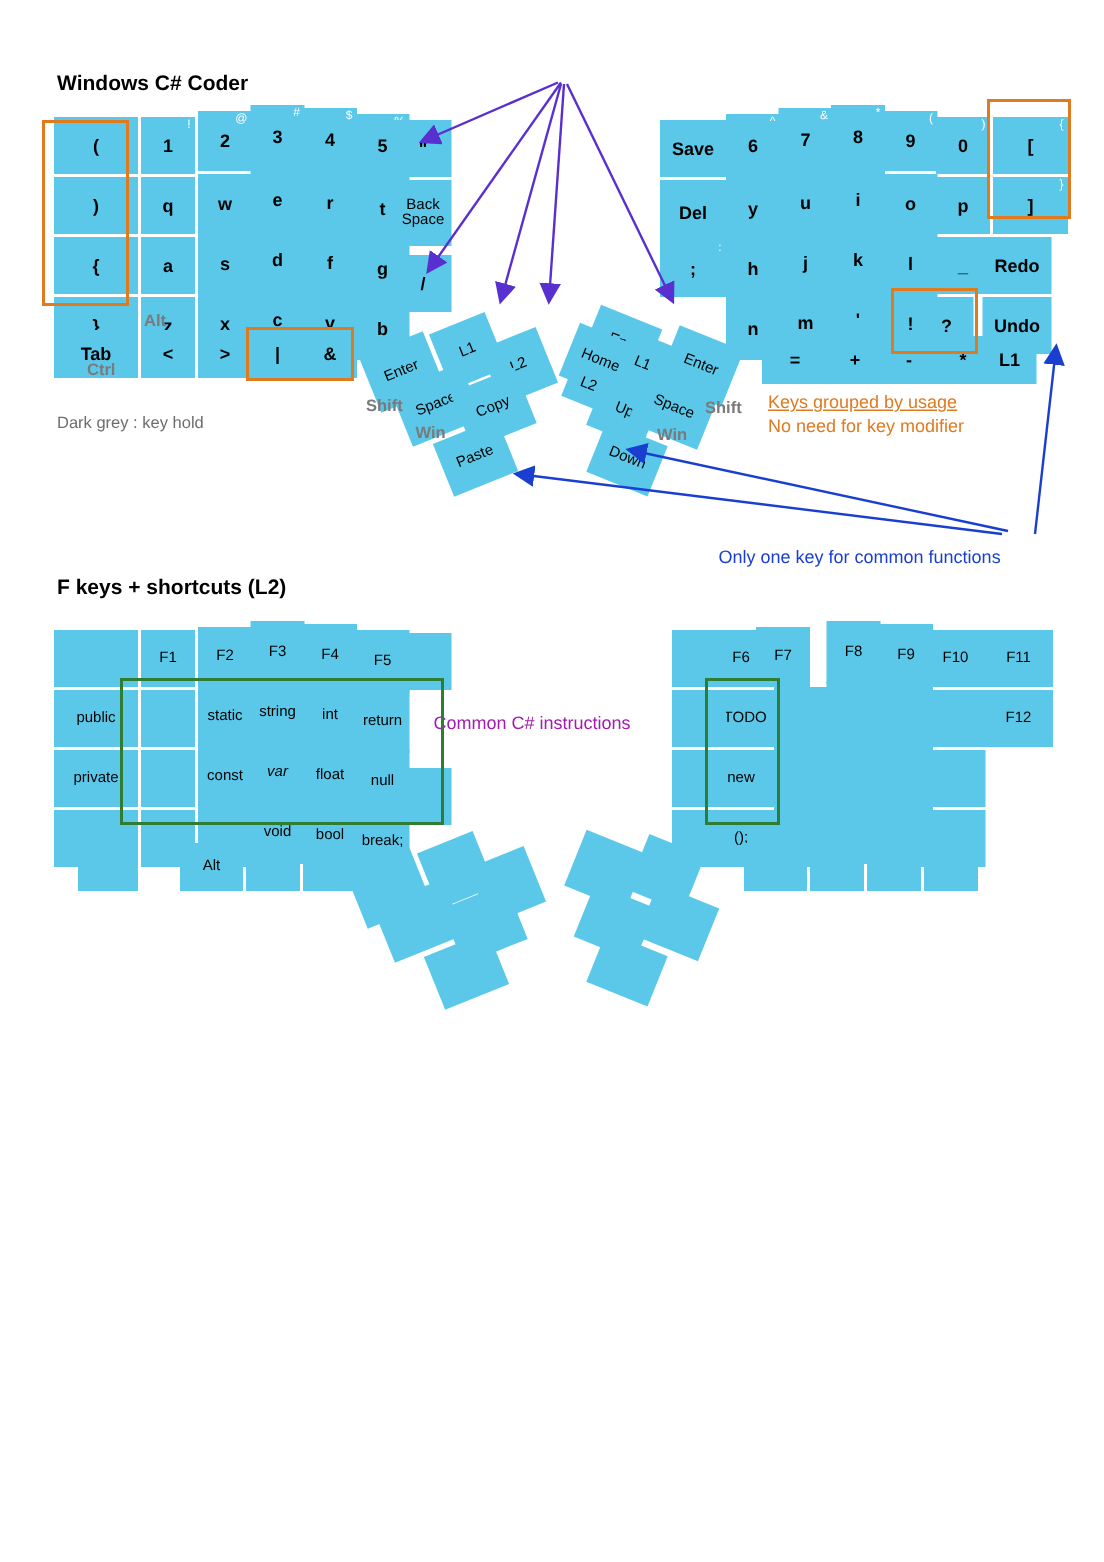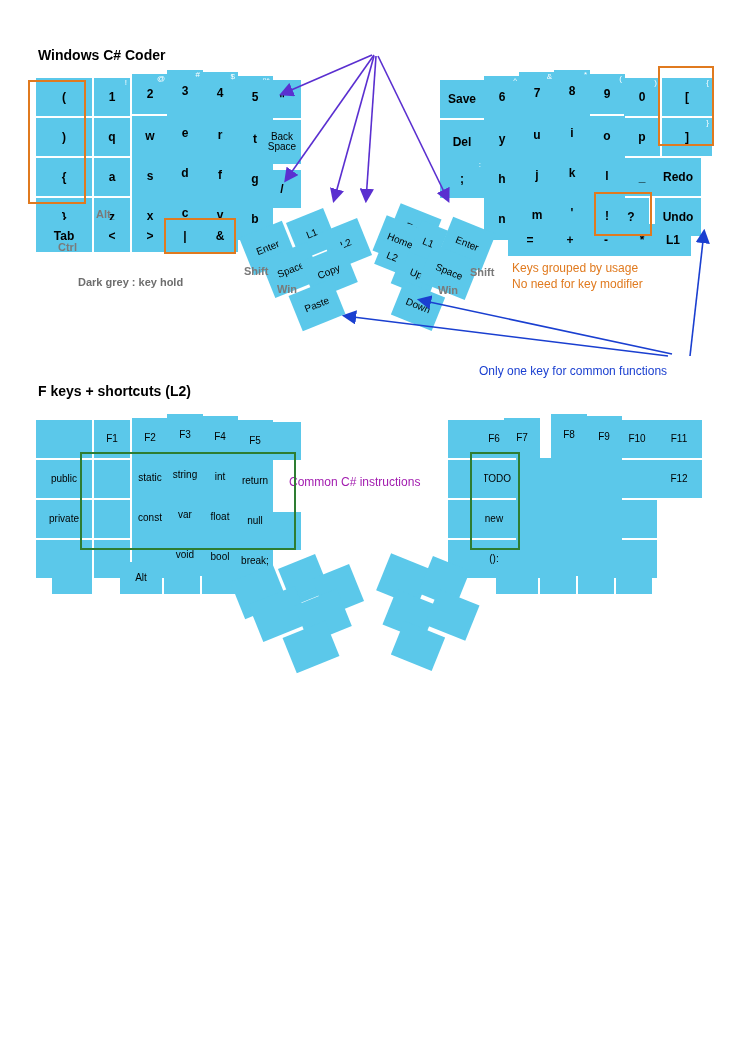--- a/index.html
+++ b/index.html
@@ -13,21 +13,21 @@
 
   .title{
     position:absolute;font-weight:bold;font-size:14px;color:#000;
     white-space:nowrap;
   }
   .note{position:absolute;font-size:12px;white-space:nowrap;}
   .note.purple{color:#5a2fd0;}
   .note.orange{color:#e07a1f;}
   .note.blue{color:#1a3fd0;}
   .note.green{color:#a21caf;}
-  .note.grey{color:#6d6d6d;font-weight:bold;font-size:11px;margin-left:40px;}
+  .note.grey{color:#6d6d6d;font-weight:normal;font-size:11px;}
 
   .key{
     position:absolute;background:#5bc8ea;box-sizing:border-box;
     display:flex;align-items:center;justify-content:center;
     font-size:12px;color:#000;font-weight:bold;text-align:center;
     line-height:1.05;
   }
   .key.sm{font-size:10px;font-weight:normal;}
   .key.blank{}
   .key .sup{
@@ -43,21 +43,21 @@
   .box.green{border:2px solid #2e7d32;}
 </style>
 </head>
 <body>
 
 <div class="layer">
 
   <div class="title" style="left:38px;top:47px;">Windows C# Coder</div>
   <div class="title" style="left:38px;top:383px;">F keys + shortcuts (L2)</div>
 
-  <div class="note orange" style="left:512px;top:261px;">Keys grouped by usage</div>
+  <div class="note orange" style="left:512px;top:261px;text-decoration:underline;">Keys grouped by usage</div>
   <div class="note orange" style="left:512px;top:277px;">No need for key modifier</div>
   <div class="note blue" style="left:479px;top:364px;">Only one key for common functions</div>
   <div class="note grey" style="left:38px;top:276px;">Dark grey : key hold</div>
   <div class="note green" style="left:289px;top:475px;">Common C# instructions</div>
 
   <div id="l1-left-main">
       <div class="key" style="left: 36px; top: 78px; width: 56px; height: 38px;">
         <span>(</span>
       </div>
       <div class="key" style="left: 94px; top: 78px; width: 36px; height: 38px;">
@@ -371,21 +371,21 @@
       </div>
       <div class="key sm" style="left: 36px; top: 500px; width: 56px; height: 38px;">
         <span>private</span>
       </div>
       <div class="key sm blank" style="left: 94px; top: 500px; width: 36px; height: 38px;">
         <span></span>
       </div>
       <div class="key sm" style="left: 132px; top: 498px; width: 36px; height: 40px;">
         <span>const</span>
       </div>
-      <div class="key sm" style="left: 167px; top: 494px; width: 36px; height: 42px;">
+      <div class="key sm" style="left: 167px; top: 494px; width: 36px; height: 42px; font-style: italic;">
         <span>var</span>
       </div>
       <div class="key sm" style="left: 202px; top: 496px; width: 36px; height: 42px;">
         <span>float</span>
       </div>
       <div class="key sm" style="left: 237px; top: 500px; width: 36px; height: 42px;">
         <span>null</span>
       </div>
       <div class="key sm blank" style="left: 263px; top: 512px; width: 38px; height: 38px;">
         <span></span>

